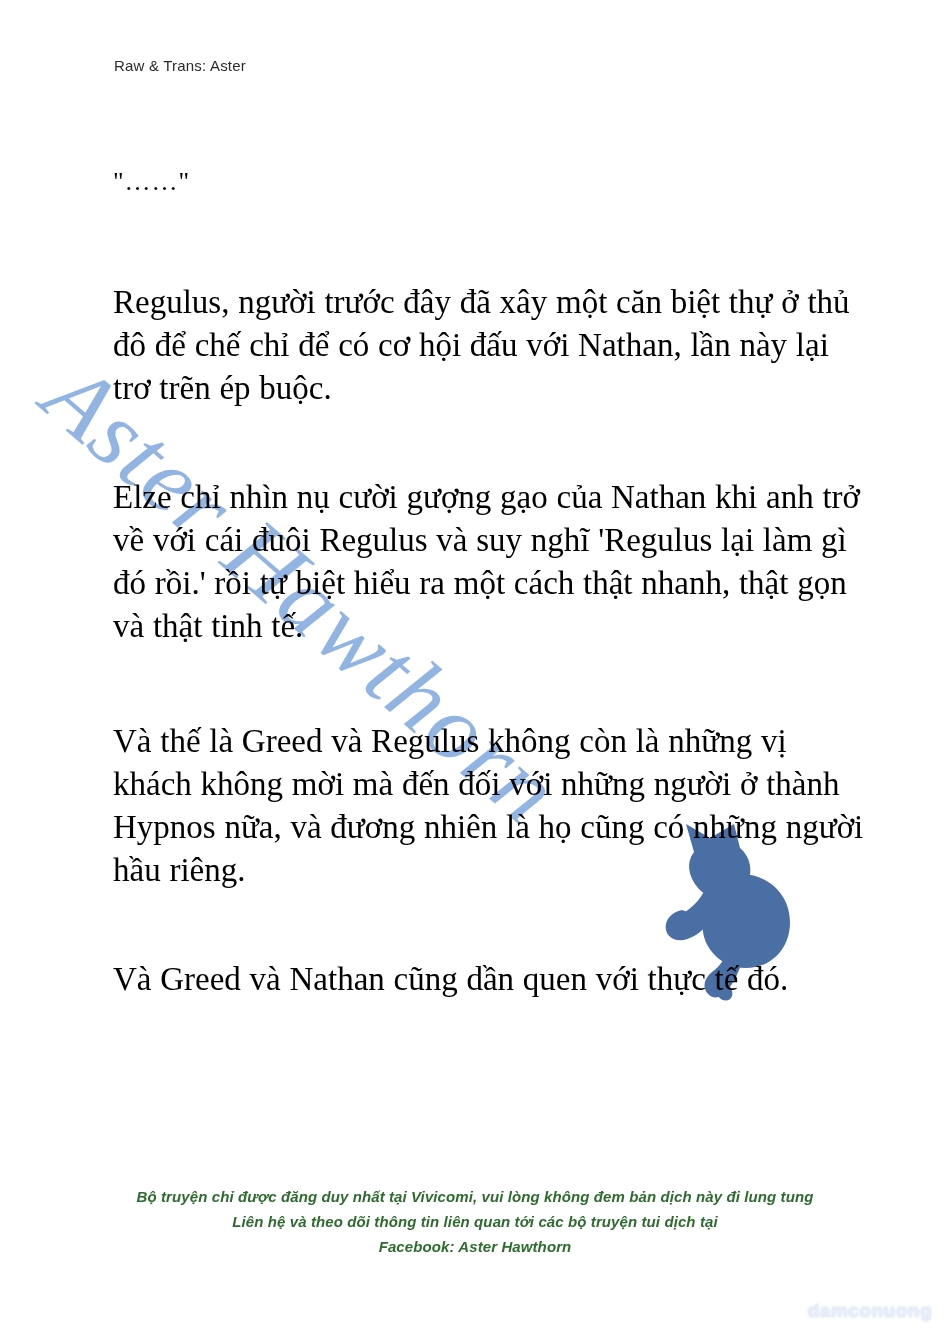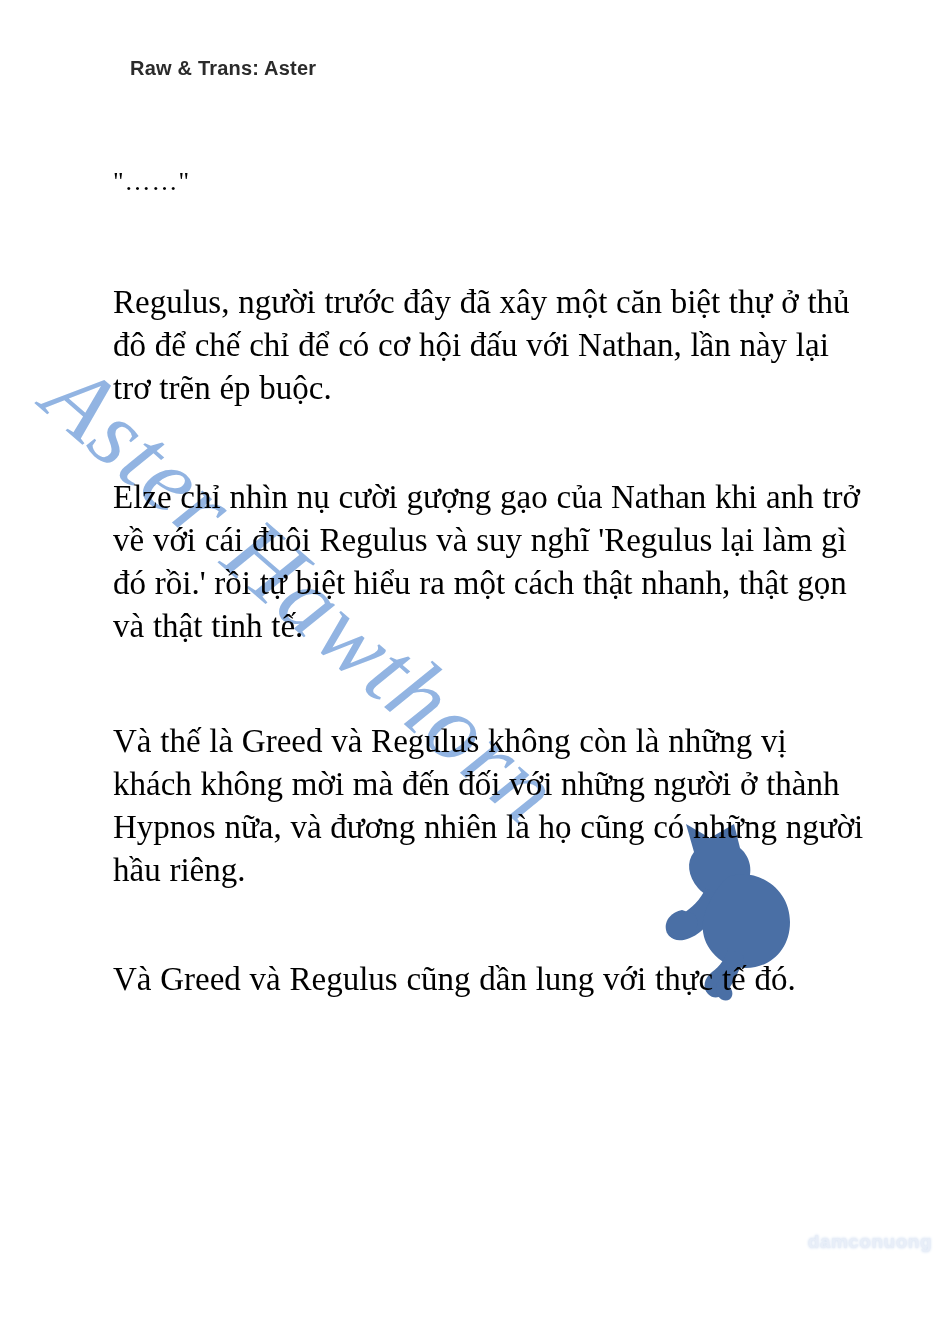--- a/index.html
+++ b/index.html
@@ -15,28 +15,27 @@
     width: 950px;
     height: 1343px;
     background: #ffffff;
     overflow: hidden;
     box-sizing: border-box;
   }
 
   
   .page-header {
     position: absolute;
-    left: 130px;
+    left: 114px;
     top: 57px;
     font-family: "Liberation Sans", "DejaVu Sans", sans-serif;
-    font-size: 20px;
+    font-size: 15px;
     color: #2b2b2b;
     letter-spacing: 0.2px;
     white-space: nowrap;
-    font-weight: bold;
   }
 
   
   .content {
     position: absolute;
     left: 113px;
     top: 160px;
     width: 760px;
     z-index: 3;
   }
@@ -116,21 +115,21 @@
     position: absolute;
     left: 22px;
     top: 1292px;
     width: 150px;
     height: 50px;
     z-index: 3;
   }
   .corner-watermark {
     position: absolute;
     right: 18px;
-    top: 1231px;
+    top: 1300px;
     font-family: "Liberation Sans", "DejaVu Sans", sans-serif;
     font-size: 19px;
     font-weight: bold;
     letter-spacing: 0.5px;
     color: #e8eef8;
     text-shadow: 0 0 3px #c8d8ee;
     z-index: 3;
   }
 </style>
 </head>
@@ -193,20 +192,25 @@
     <div class="gap-md"></div>
 
     <p class="para">Elze chỉ nhìn nụ cười gượng gạo của Nathan khi anh trở về với cái đuôi Regulus và suy nghĩ 'Regulus lại làm gì đó rồi.' rồi tự biệt hiểu ra một cách thật nhanh, thật gọn và thật tinh tế.</p>
 
     <div class="gap-xl"></div>
 
     <p class="para">Và thế là Greed và Regulus không còn là những vị khách không mời mà đến đối với những người ở thành Hypnos nữa, và đương nhiên là họ cũng có những người hầu riêng.</p>
 
     <div class="gap-md"></div>
 
-    <p class="para">Và Greed và Regulus cũng dần lung với thực tế đó.</p>
-  </div>
-
+    <p class="para">Và Greed và Nathan cũng dần quen với thực tế đó.</p>
+  </div>
+
+  <div class="footer-notice">
+    <div class="line">Bộ truyện chỉ được đăng duy nhất tại Vivicomi, vui lòng không đem bản dịch này đi lung tung</div>
+    <div class="line">Liên hệ và theo dõi thông tin liên quan tới các bộ truyện tui dịch tại</div>
+    <div class="line">Facebook: Aster Hawthorn</div>
+  </div>
 
 
   <div class="corner-watermark">damconuong</div>
 
 </div>
 
 </body></html>

